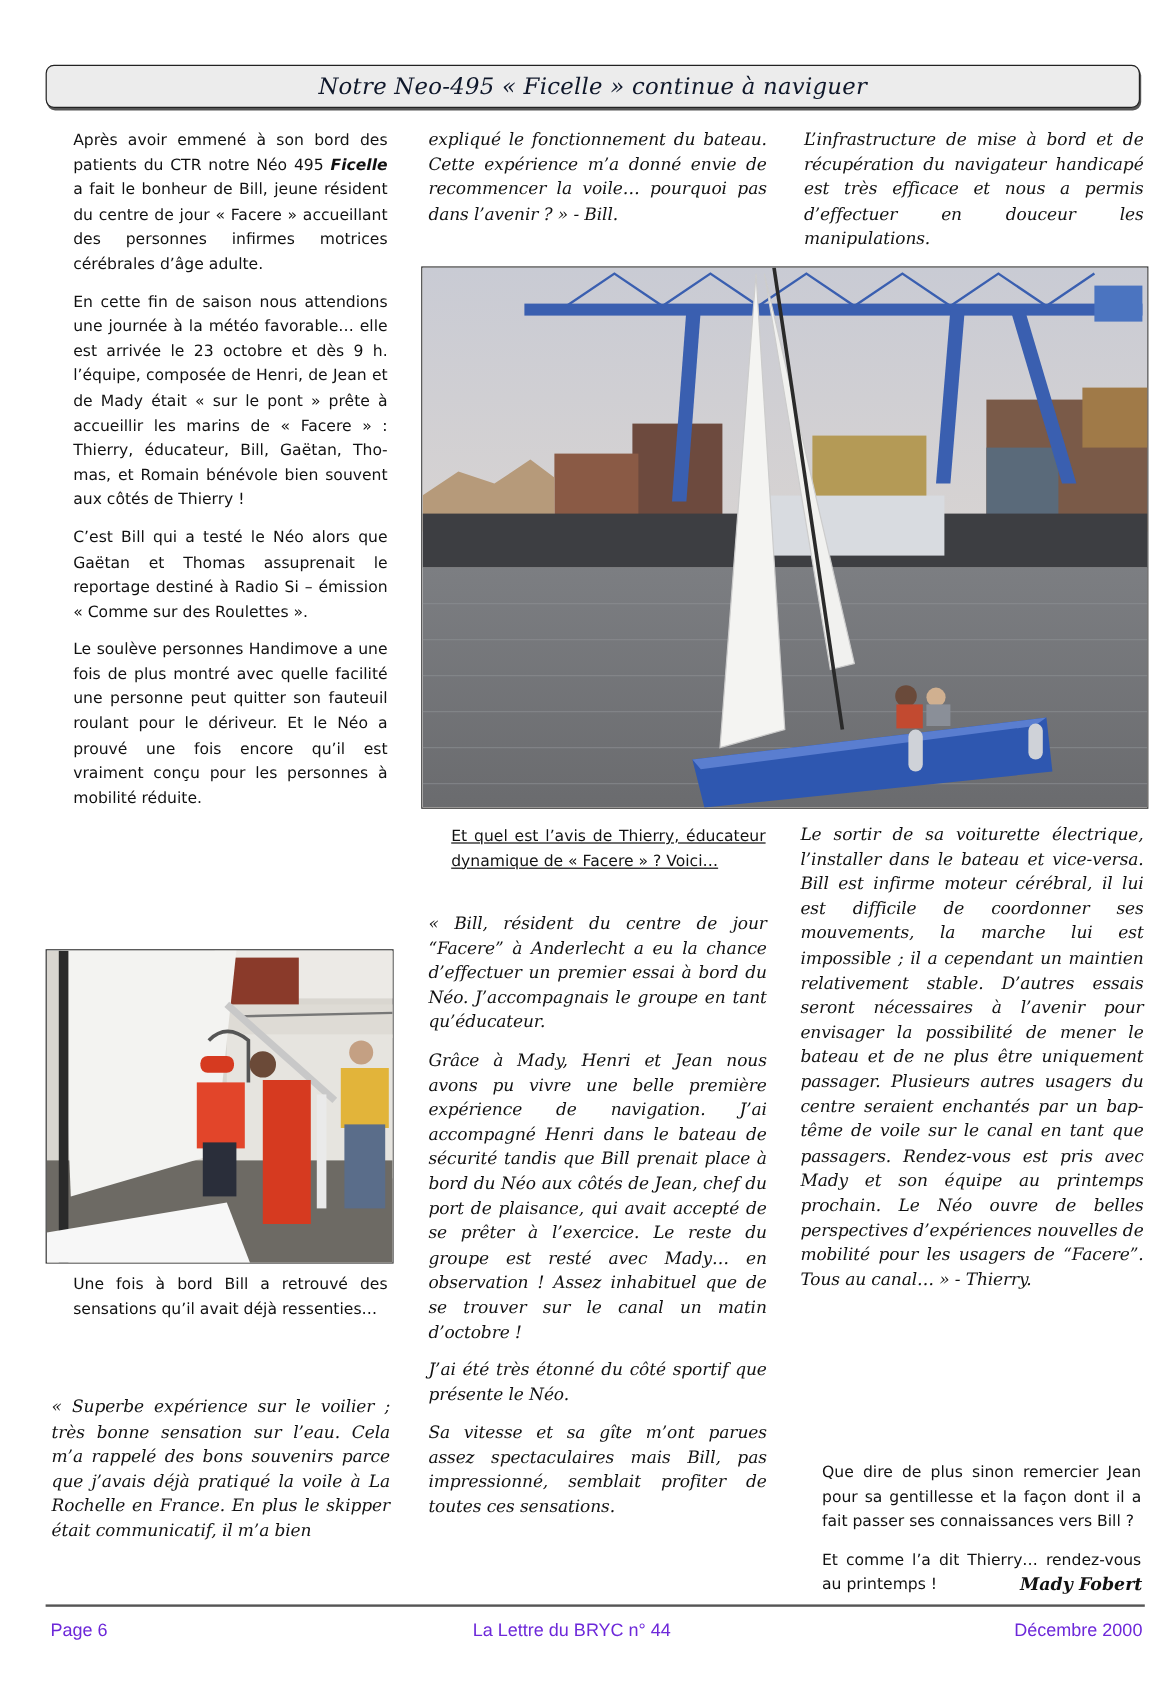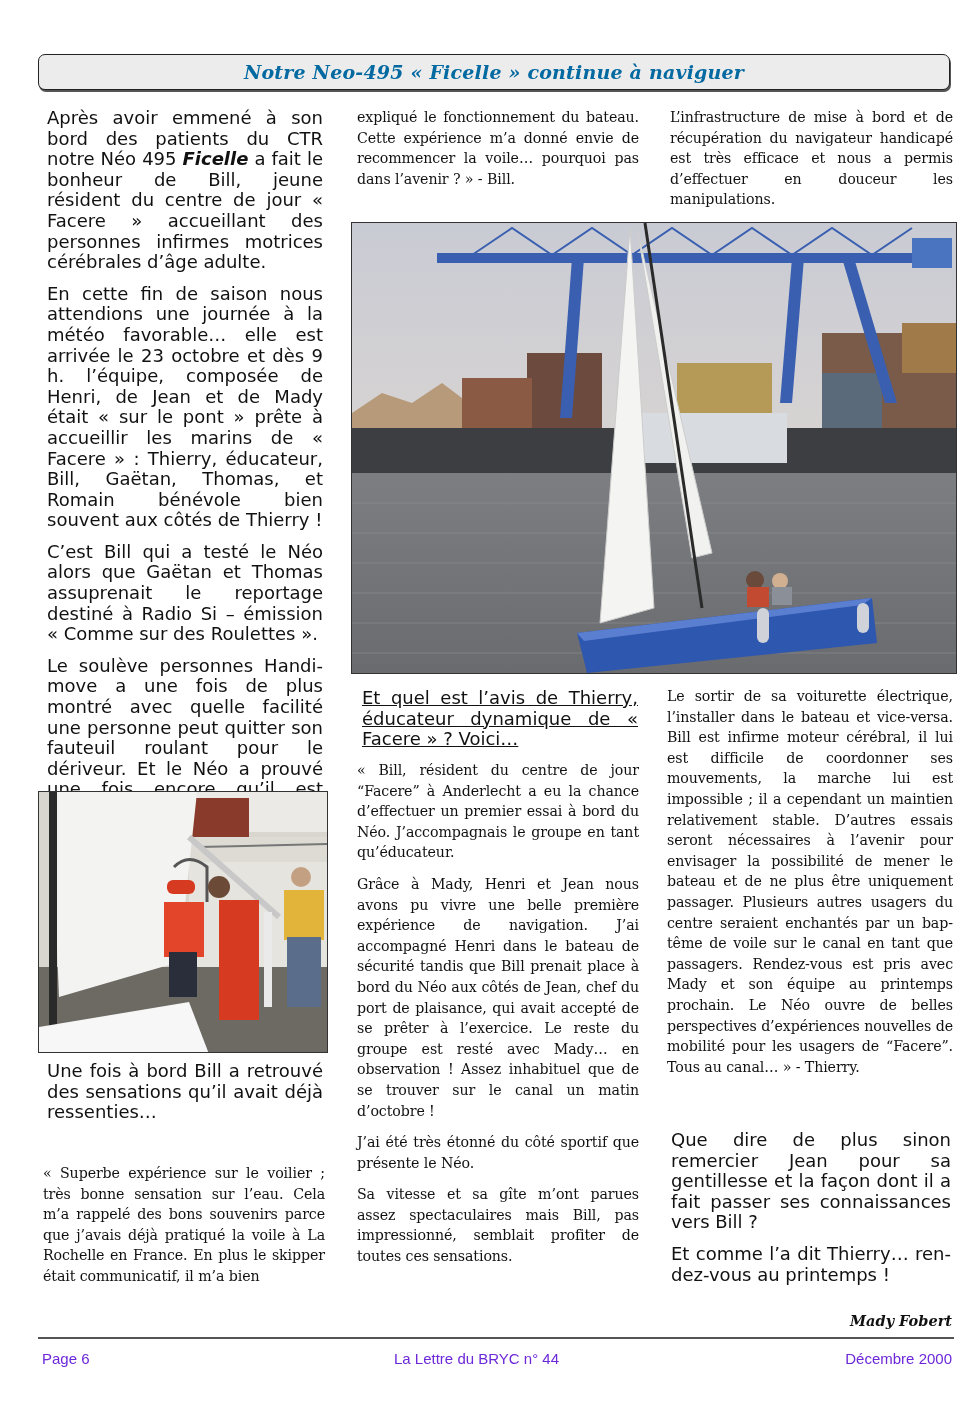--- a/index.html
+++ b/index.html
@@ -4,30 +4,30 @@
 <style>
   html, body { margin: 0; padding: 0; background: #ffffff; }
   body { width: 980px; height: 1414px; position: relative; overflow: hidden; font-family: "DejaVu Sans", sans-serif; color: #111; }
   .title-box {
     position: absolute; left: 38px; top: 54px; width: 910px; height: 34px;
     background: #ececec; border: 1.5px solid #222; border-radius: 7px;
     box-shadow: 1px 2px 0 #555;
     display: flex; align-items: center; justify-content: center;
   }
   .title-box span {
-    font-family: "DejaVu Serif", serif; font-style: italic; font-weight: bold;
-    font-size: 19px; letter-spacing: 0.2px; color: #0369a1;
+    font-family: "DejaVu Serif", serif; font-style: italic; font-weight: normal;
+    font-size: 19px; letter-spacing: 0.2px; color: #0f172a;
   }
   .col { position: absolute; }
   .sans p {
-    margin: 0 0 11px 4px; font-family: "DejaVu Sans", sans-serif; font-size: 18px;
+    margin: 0 0 11px 18px; font-family: "DejaVu Sans", sans-serif; font-size: 13px;
     line-height: 20.6px; text-align: justify; hyphens: manual;
   }
   .script p {
-    margin: 0 0 11px 0; font-family: "DejaVu Serif", serif; 
+    margin: 0 0 11px 0; font-family: "DejaVu Serif", serif; font-style: italic;
     font-size: 14.2px; line-height: 20.6px; text-align: justify; letter-spacing: -0.1px;
   }
   .photo { position: absolute; border: 1.5px solid #333; overflow: hidden; box-sizing: border-box; }
   .rule { position: absolute; left: 38px; width: 916px; height: 2px; background: #555; }
   .footer { position: absolute; top: 1350px; font-family: "Liberation Sans", sans-serif; font-size: 15px; color: #6d28d9; }
   .sig { position: absolute; right: 28px; top: 1312px; font-family: "DejaVu Serif", serif; font-style: italic; font-weight: bold; font-size: 14.5px; }
 </style>
 </head>
 <body>
 
@@ -148,21 +148,21 @@
 <div class="col script" style="left:357px; top:760px; width:282px;">
   <p>« Bill, résident du centre de jour “Facere” à Anderlecht a eu la chance d’effectuer un pre­mier essai à bord du Néo. J’ac­compagnais le groupe en tant qu’éducateur.</p>
   <p>Grâce à Mady, Henri et Jean nous avons pu vivre une belle première expérience de naviga­tion. J’ai accompagné Henri dans le bateau de sécurité tan­dis que Bill prenait place à bord du Néo aux côtés de Jean, chef du port de plaisance, qui avait accepté de se prêter à l’exercice. Le reste du groupe est resté avec Mady… en observa­tion ! Assez inhabituel que de se trouver sur le canal un matin d’octobre !</p>
   <p>J’ai été très étonné du côté sportif que présente le Néo.</p>
   <p>Sa vitesse et sa gîte m’ont pa­rues assez spectaculaires mais Bill, pas impressionné, semblait profiter de toutes ces sensations.</p>
 </div>
 
 <div class="col script" style="left:667px; top:686px; width:286px;">
   <p>Le sortir de sa voiturette électri­que, l’installer dans le bateau et vice-versa. Bill est infirme mo­teur cérébral, il lui est difficile de coordonner ses mouvements, la marche lui est impossible ; il a cependant un maintien rela­tivement stable. D’autres essais seront nécessaires à l’avenir pour envisager la possibilité de mener le bateau et de ne plus être uniquement passager. Plu­sieurs autres usagers du centre seraient enchantés par un bap­tême de voile sur le canal en tant que passagers. Rendez-vous est pris avec Mady et son équipe au printemps prochain. Le Néo ouvre de belles perspectives d’ex­périences nouvelles de mobilité pour les usagers de “Facere”. Tous au canal… » - Thierry.</p>
 </div>
-<div class="col sans" style="left:667px; top:1130px; width:284px;">
+<div class="col sans" style="left:667px; top:1218px; width:284px;">
   <p>Que dire de plus sinon remercier Jean pour sa gentillesse et la façon dont il a fait passer ses connaissances vers Bill ?</p>
   <p>Et comme l’a dit Thierry… ren­dez-vous au printemps !</p>
 </div>
 <div class="sig">Mady Fobert</div>
 
 <div class="rule" style="top:1337px;"></div>
 
 <div class="footer" style="left:42px;">Page 6</div>
 <div class="footer" style="left:394px;">La Lettre du BRYC n° 44</div>
 <div class="footer" style="right:28px;">Décembre 2000</div>

